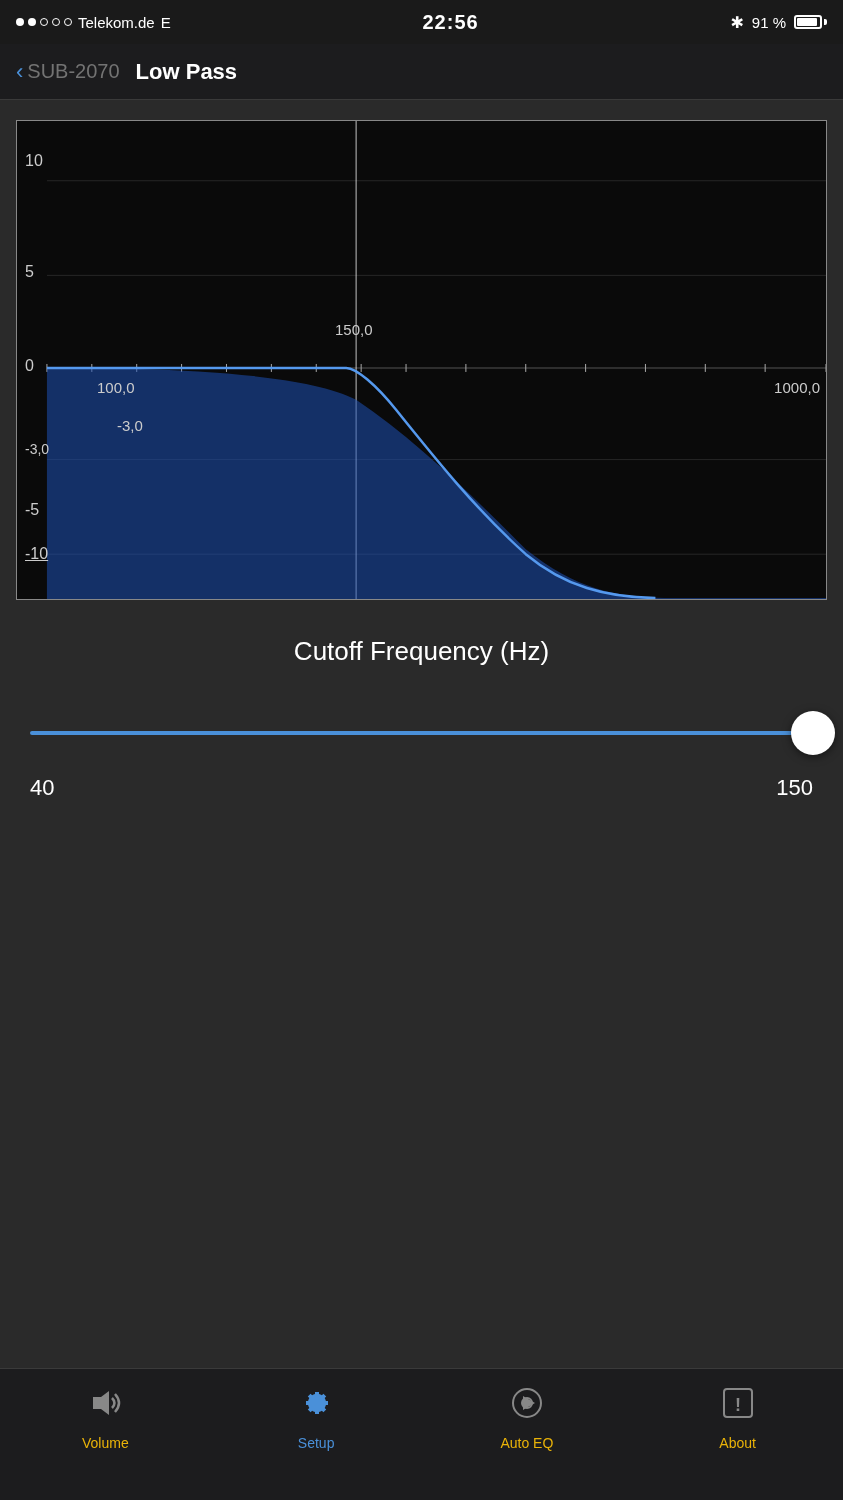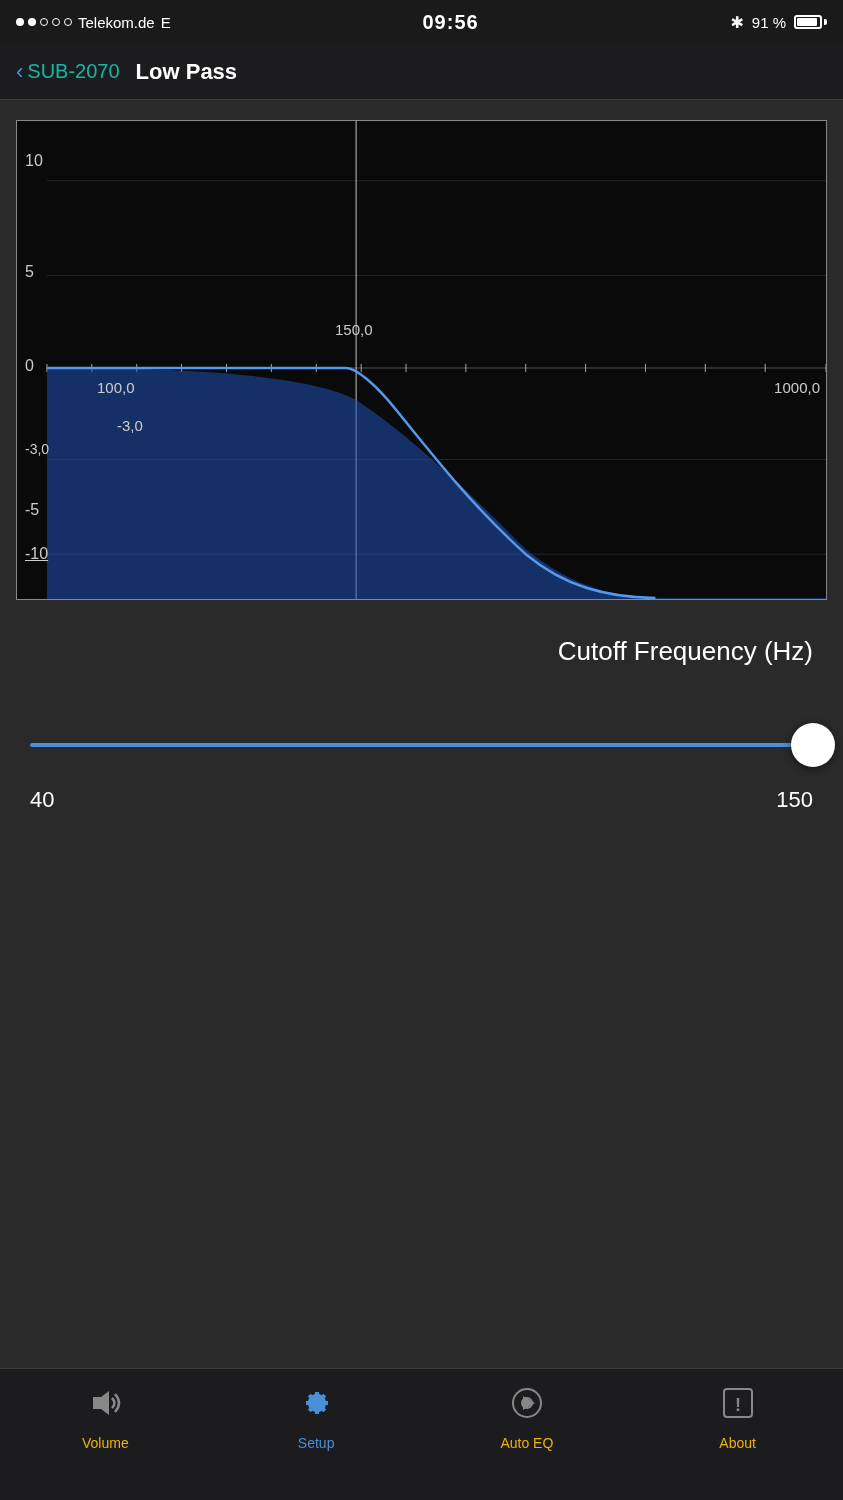--- a/index.html
+++ b/index.html
@@ -101,21 +101,21 @@
       font-size: 20px;
       cursor: pointer;
     }
     .back-chevron {
       font-size: 22px;
       font-weight: 300;
       line-height: 1;
     }
     .back-label {
       font-size: 20px;
-      color: #14b8a6;
+      color: #737373;
     }
     .nav-title {
       font-size: 22px;
       font-weight: 700;
       color: white;
       margin-left: 16px;
     }
 
     
     .graph-container {
@@ -156,25 +156,25 @@
       width: 100%;
       height: 100%;
     }
 
     
     .controls {
       padding: 20px 30px;
     }
 
     .control-label {
-      text-align: right;
+      text-align: center;
       color: white;
       font-size: 26px;
       font-weight: 400;
-      margin-bottom: 48px;
+      margin-bottom: 36px;
     }
 
     .slider-container {
       position: relative;
       height: 60px;
       display: flex;
       align-items: center;
     }
 
     .slider-track {
@@ -264,21 +264,21 @@
     <div class="signal-dots">
       <div class="dot"></div>
       <div class="dot"></div>
       <div class="dot empty"></div>
       <div class="dot empty"></div>
       <div class="dot empty"></div>
     </div>
     <span>Telekom.de</span>
     <span>E</span>
   </div>
-  <div class="status-center">09:56</div>
+  <div class="status-center">22:56</div>
   <div class="status-right">
     <span class="bluetooth-icon">✱</span>
     <span>91 %</span>
     <div class="battery-icon">
       <div class="battery-body">
         <div class="battery-fill"></div>
       </div>
       <div class="battery-tip"></div>
     </div>
   </div>

